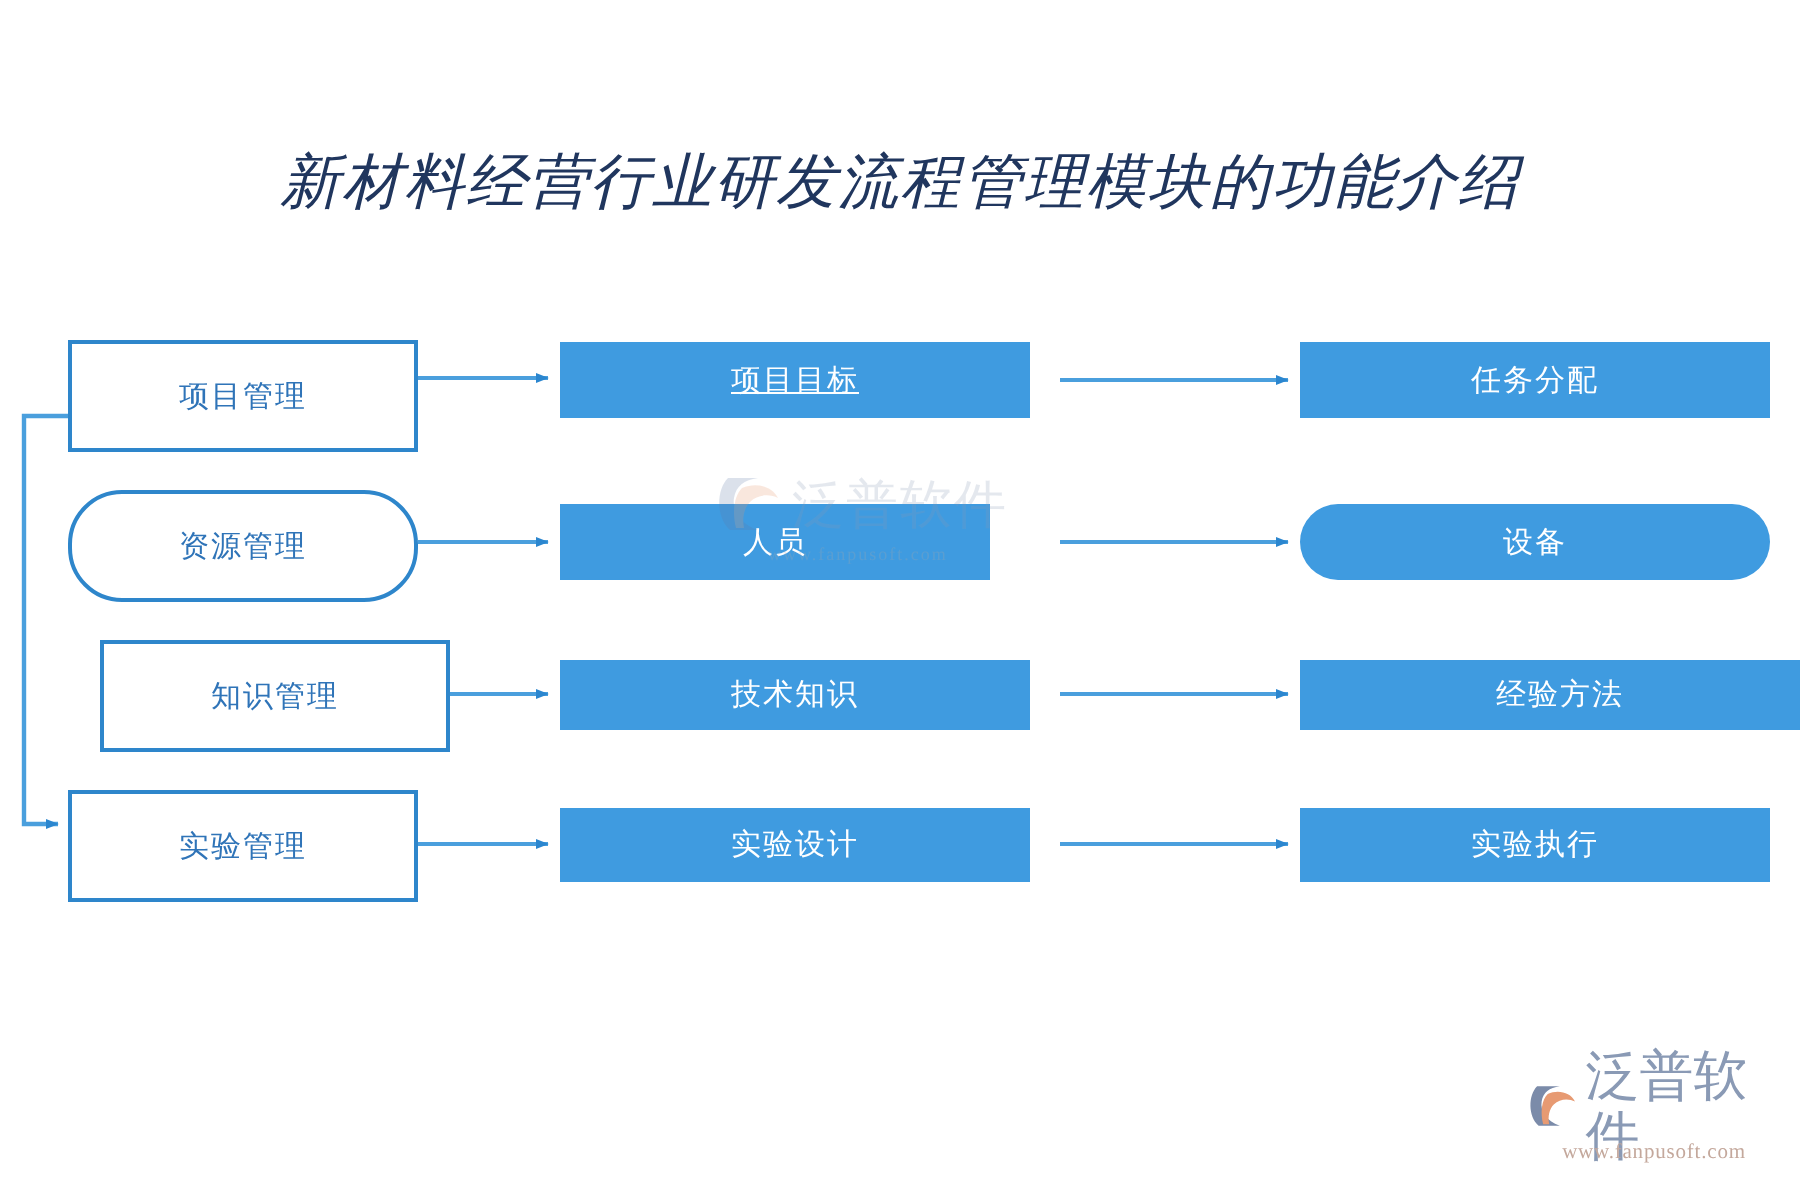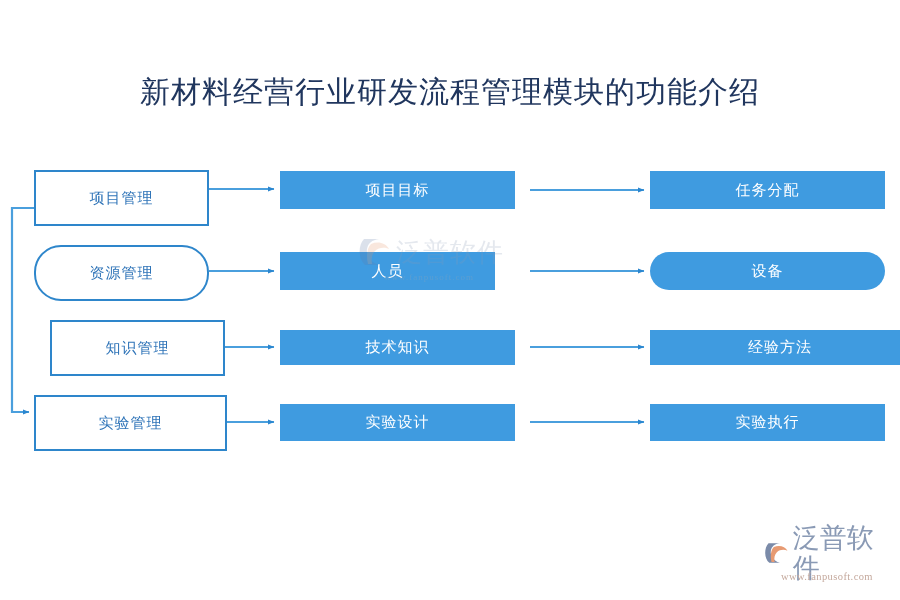--- a/index.html
+++ b/index.html
@@ -26,20 +26,21 @@
     left: 0;
     top: 72px;
     width: 900px;
     text-align: center;
     font-size: 30px;
     line-height: 40px;
     letter-spacing: 1px;
     color: #20365e;
     font-family: "Liberation Serif", "DejaVu Serif", serif;
     white-space: nowrap;
+    font-style: italic;
   }
 
   
   #diagram-svg {
     position: absolute;
     left: 0;
     top: 0;
     width: 900px;
     height: 600px;
   }
@@ -166,23 +167,23 @@
       <path d="M530,347 L644,347" fill="none" stroke="#4a9fdd" stroke-width="2" marker-end="url(#arrowhead)"></path>
     </g>
     <g>
       <path d="M530,422 L644,422" fill="none" stroke="#4a9fdd" stroke-width="2" marker-end="url(#arrowhead)"></path>
     </g>
   </svg>
 
   <div class="node outline" style="left:34px;  top:170px; width:175px; height:56px;">项目管理</div>
   <div class="node outline" style="left:34px;  top:245px; width:175px; height:56px;border-radius:27px;">资源管理</div>
   <div class="node outline" style="left:50px;  top:320px; width:175px; height:56px;">知识管理</div>
-  <div class="node outline" style="left:34px;  top:395px; width:193px; height:56px;">实验管理</div>
-
-  <div class="node filled" style="left:280px; top:171px; width:235px; height:38px;">项目目标</div>
+  <div class="node outline" style="left:34px;  top:395px; width:175px; height:56px;">实验管理</div>
+
+  <div class="node filled" style="left:280px; top:171px; width:235px; height:38px;text-decoration:underline;">项目目标</div>
   <div class="node filled" style="left:280px; top:252px; width:215px; height:38px;">人员</div>
   <div class="node filled" style="left:280px; top:404px; width:235px; height:37px;">实验设计</div>
   <div class="node filled" style="left:280px; top:330px; width:235px; height:35px;">技术知识</div>
 
   <div class="node filled" style="left:650px; top:171px; width:235px; height:38px;">任务分配</div>
   <div class="node filled" style="left:650px; top:252px; width:235px; height:38px;border-radius:19px;">设备</div>
   <div class="node filled" style="left:650px; top:330px; width:260px; height:35px;">经验方法</div>
   <div class="node filled" style="left:650px; top:404px; width:235px; height:37px;">实验执行</div>
 
   <div id="watermark">

